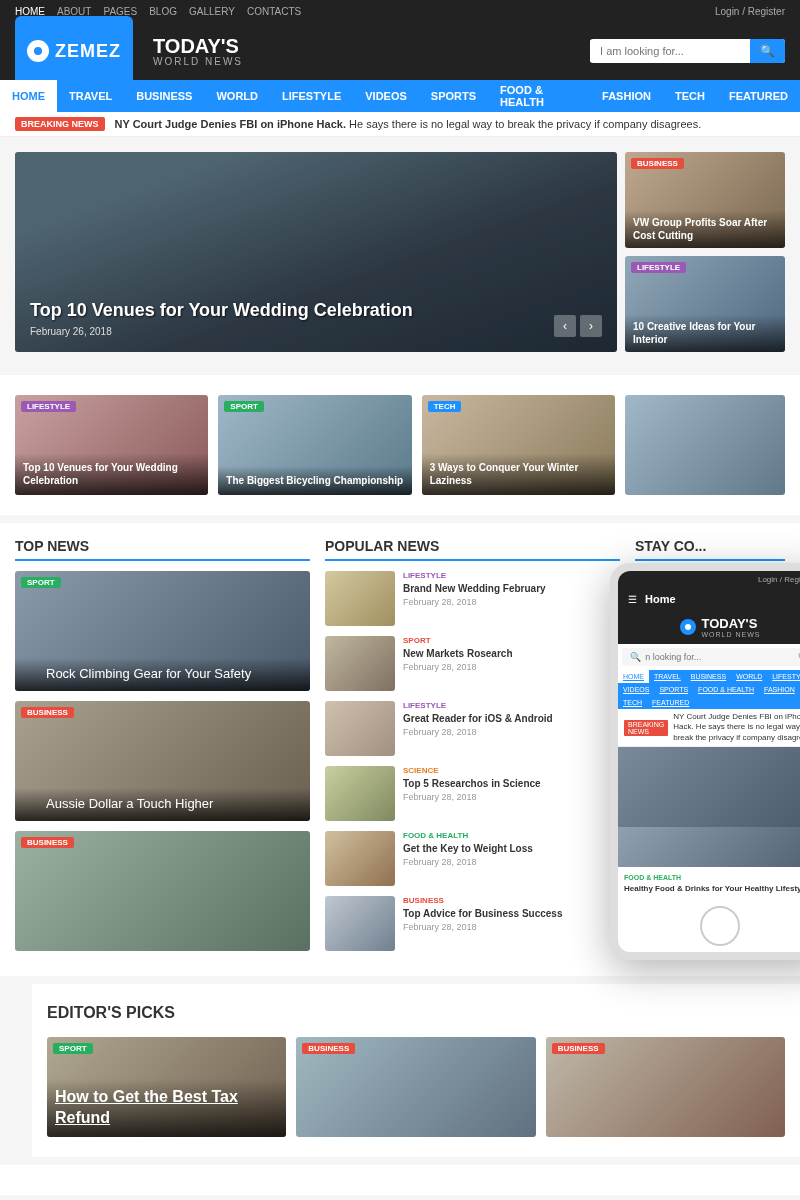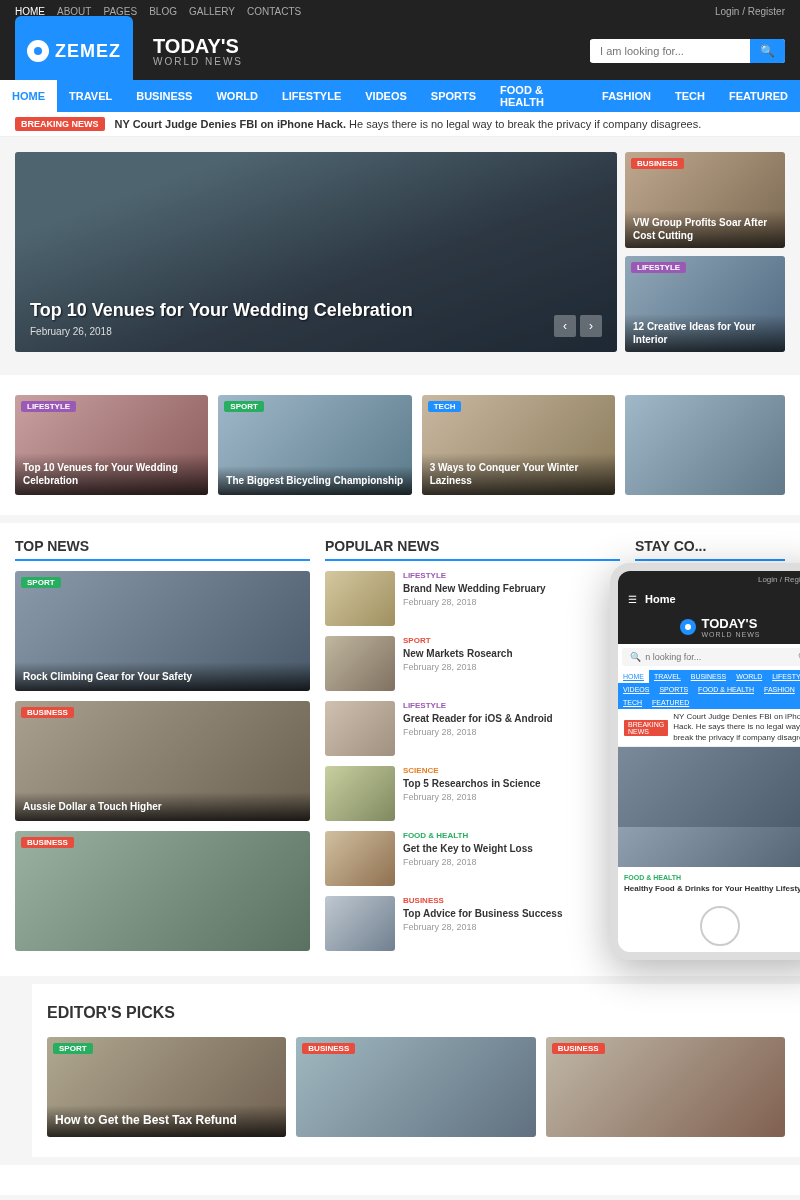--- a/index.html
+++ b/index.html
@@ -79,21 +79,21 @@
     
     
     .top-news { flex: 1; }
     .col-title { font-size: 14px; font-weight: 700; color: #333; margin-bottom: 10px; border-bottom: 2px solid #1e90ff; padding-bottom: 5px; }
     .news-card-large { position: relative; margin-bottom: 10px; border-radius: 3px; overflow: hidden; }
     .news-large-img { width: 100%; height: 120px; }
     .nl-img1 { background: linear-gradient(135deg, #8a9aaa 0%, #4a5a6a 100%); }
     .nl-img2 { background: linear-gradient(135deg, #aaa090 0%, #6a6050 100%); }
     .nl-img3 { background: linear-gradient(135deg, #9ab0a0 0%, #5a7060 100%); }
     .news-large-content { position: absolute; bottom: 0; left: 0; right: 0; padding: 8px; background: linear-gradient(transparent, rgba(0,0,0,0.75)); }
-    .news-large-title { color: #fff; font-size: 10px; font-weight: 700; line-height: 1.3; }
+    .news-large-title { color: #fff; font-size: 13px; font-weight: 400; line-height: 1.3; margin-left: 23px; }
     
     
     .popular-news { flex: 1; }
     .pop-item { display: flex; gap: 8px; margin-bottom: 10px; align-items: flex-start; }
     .pop-img { width: 70px; height: 55px; border-radius: 3px; flex-shrink: 0; }
     .pi1 { background: linear-gradient(135deg, #d4c8a0 0%, #a09060 100%); }
     .pi2 { background: linear-gradient(135deg, #c0b8a0 0%, #807060 100%); }
     .pi3 { background: linear-gradient(135deg, #d0c0b0 0%, #a09080 100%); }
     .pi4 { background: linear-gradient(135deg, #c8d0a0 0%, #808860 100%); }
     .pi5 { background: linear-gradient(135deg, #d0c0a0 0%, #907050 100%); }
@@ -151,21 +151,21 @@
     
     
     .editors-section { padding: 20px 15px; background: #fff; margin-top: 8px; margin-left: 32px; }
     .editors-grid { display: flex; gap: 10px; margin-top: 12px; }
     .editor-card { flex: 1; position: relative; border-radius: 3px; overflow: hidden; }
     .ec-img { width: 100%; height: 100px; }
     .ec-img1 { background: linear-gradient(135deg, #b0a890 0%, #706050 100%); }
     .ec-img2 { background: linear-gradient(135deg, #a0b8c0 0%, #607080 100%); }
     .ec-img3 { background: linear-gradient(135deg, #c0b8a8 0%, #806050 100%); }
     .editor-content { position: absolute; bottom: 0; left: 0; right: 0; padding: 8px; background: linear-gradient(transparent, rgba(0,0,0,0.75)); }
-    .editor-title { color: #fff; font-size: 12px; font-weight: 700; line-height: 1.3; }
+    .editor-title { color: #fff; font-size: 16px; font-weight: 700; line-height: 1.3; text-decoration: underline; }
     
     
     .highlights-section { padding: 20px 15px 10px; background: #fff; margin-top: 8px; }
     
     .content-wrapper { position: relative; }
     
     
     .person1 { background: linear-gradient(160deg, #7090a0 20%, #405060 60%, #2a3a4a 100%); }
   </style>
 </head>
@@ -241,21 +241,21 @@
         <div class="hero-side-img" style="background: linear-gradient(135deg, #c0a890 0%, #7a6850 100%);"></div>
         <span class="side-badge badge-business">BUSINESS</span>
         <div class="hero-side-content">
           <div class="hero-side-title">VW Group Profits Soar After Cost Cutting</div>
         </div>
       </div>
       <div class="hero-side-card">
         <div class="hero-side-img img2" style="background: linear-gradient(135deg, #90a8b8 0%, #506880 100%);"></div>
         <span class="side-badge badge-lifestyle">LIFESTYLE</span>
         <div class="hero-side-content">
-          <div class="hero-side-title">12 Creative Ideas for Your Interior</div>
+          <div class="hero-side-title">10 Creative Ideas for Your Interior</div>
         </div>
       </div>
     </div>
   </div>
 
   <div class="section">
     <div class="featured-grid">
       <div class="featured-card">
         <div class="featured-card-img fc-img1"></div>
         <span class="side-badge badge-lifestyle" style="top:6px;left:6px;">LIFESTYLE</span>

